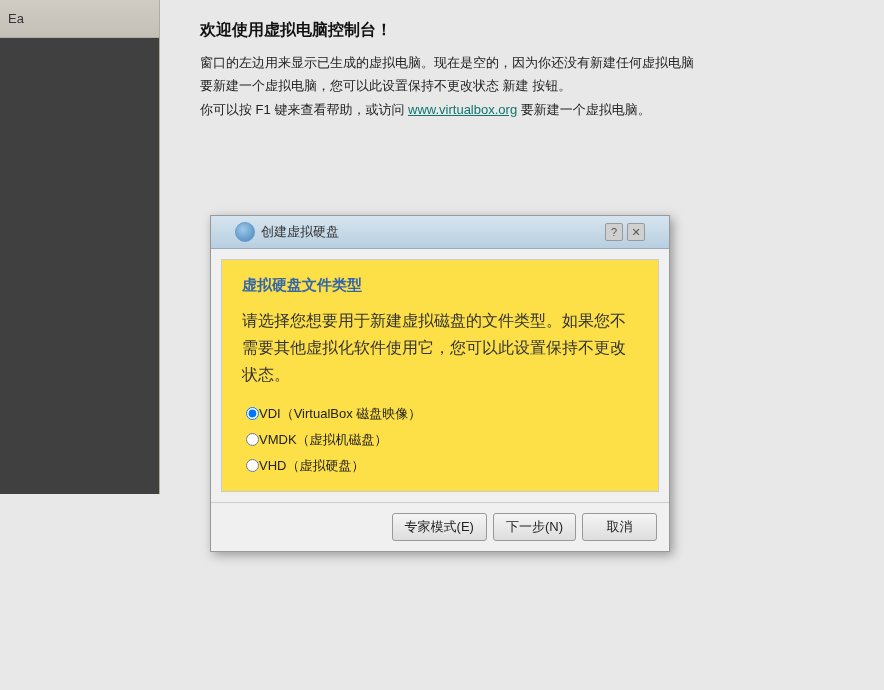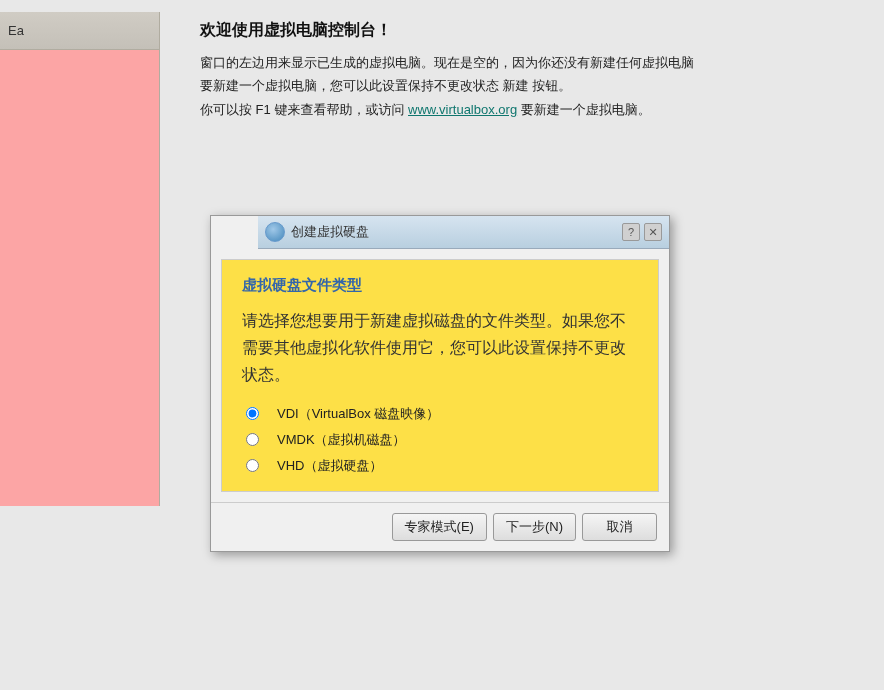--- a/index.html
+++ b/index.html
@@ -60,25 +60,24 @@
       border: 1px solid #999;
       box-shadow: 3px 3px 10px rgba(0,0,0,0.35);
       position: absolute;
       top: 215px;
       left: 210px;
     }
 
     .dialog-titlebar {
       background: linear-gradient(to bottom, #d6e4f0, #b8cfe0);
       border-bottom: 1px solid #9ab;
-      padding: 6px 7px;
+      padding: 6px 24px;
       display: flex;
       align-items: center;
       justify-content: space-between;
-      margin-left: 47px;
     }
 
     .dialog-titlebar-left {
       display: flex;
       align-items: center;
       gap: 6px;
     }
 
     .dialog-icon {
       width: 20px;
@@ -136,21 +135,21 @@
     .radio-group {
       display: flex;
       flex-direction: column;
       gap: 8px;
       margin-left: 4px;
     }
 
     .radio-item {
       display: flex;
       align-items: center;
-      gap: 18px;
+      gap: 0;
       font-size: 13px;
       cursor: pointer;
     }
 
     .radio-item input[type="radio"] {
       margin: 0;
       cursor: pointer;
     }
 
     .dialog-footer {
@@ -169,24 +168,24 @@
       background: linear-gradient(to bottom, #f5f5f5, #ddd);
       border: 1px solid #999;
       border-radius: 3px;
       cursor: pointer;
       color: #222;
       min-width: 75px;
     }
 
     .left-panel {
       position: absolute;
-      top: 12px; left: 0;
+      top: 0; left: 0;
       width: 160px;
       height: 494px;
-      background: #fca5a5;
+      background: #404040;
       border-right: 1px solid #b0aca0;
     }
 
     .left-panel-top {
       height: 38px;
       background: linear-gradient(to bottom, #d0ccc4, #c4c0b8);
       border-bottom: 1px solid #b0aca0;
       padding: 8px;
       display: flex;
       align-items: center;

